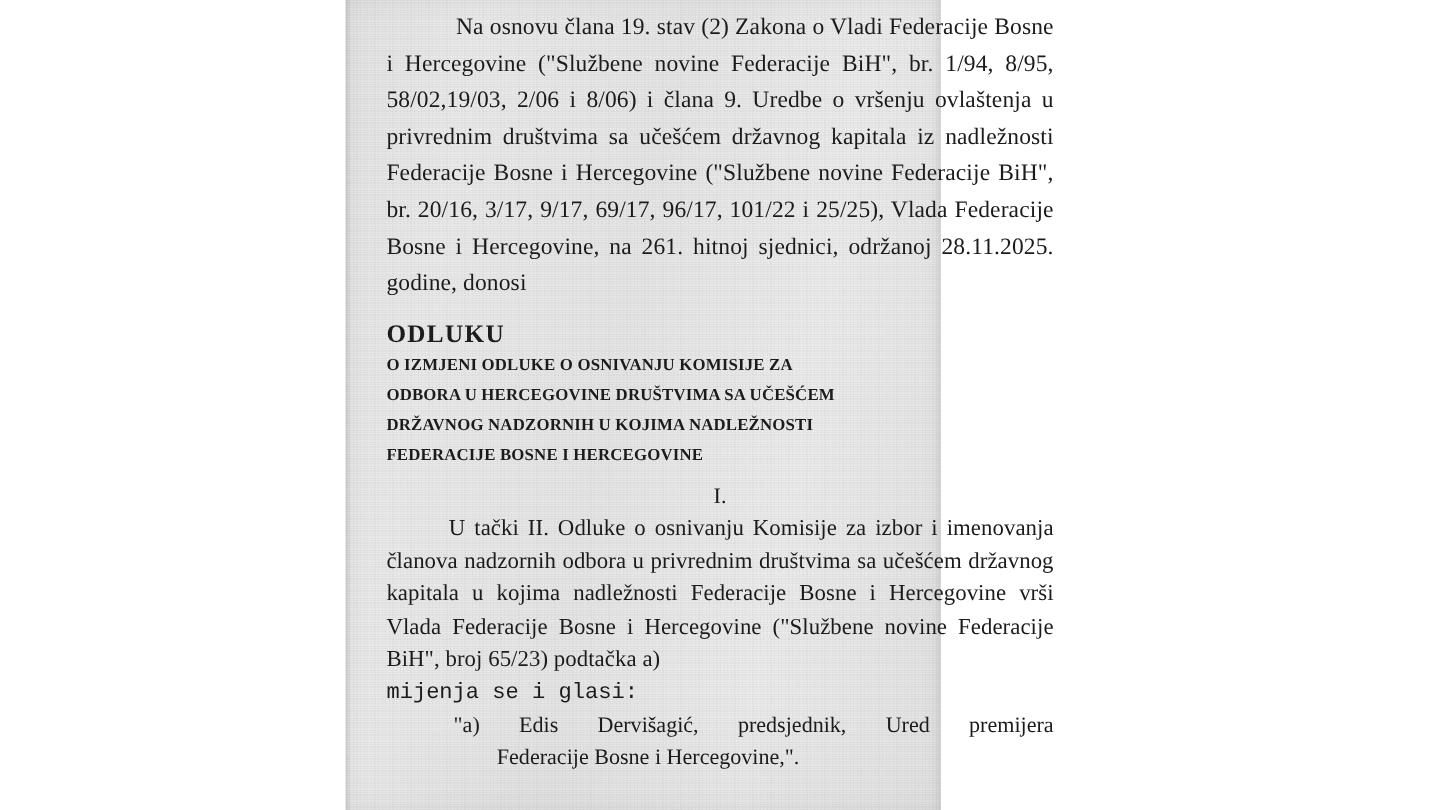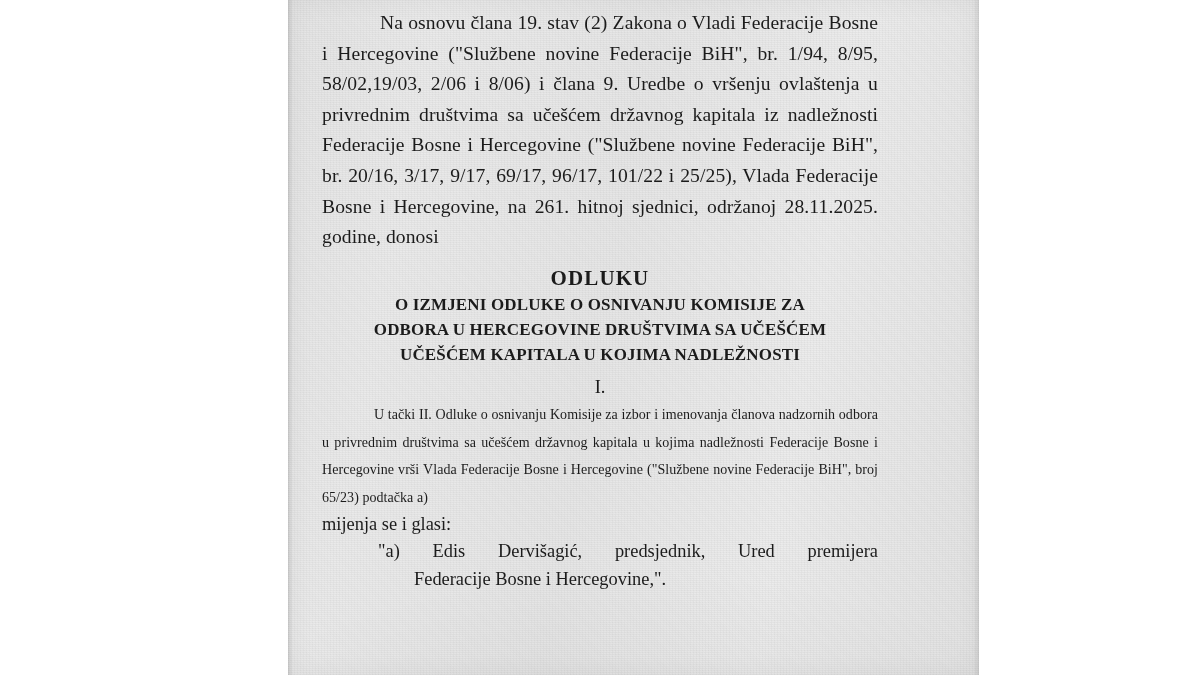--- a/index.html
+++ b/index.html
@@ -20,21 +20,21 @@
     width: 1200px;
     height: 675px;
     background: #ffffff;
   }
 
   
   .paper {
     position: absolute;
     left: 288px;
     top: 0;
-    width: 691px;
+    width: 496px;
     height: 675px;
     background:
       repeating-linear-gradient(0deg,
         rgba(0,0,0,0.028) 0px, rgba(0,0,0,0.028) 1px,
         rgba(255,255,255,0.0) 1px, rgba(255,255,255,0.0) 2px),
       repeating-linear-gradient(90deg,
         rgba(0,0,0,0.022) 0px, rgba(0,0,0,0.022) 1px,
         rgba(255,255,255,0.0) 1px, rgba(255,255,255,0.0) 3px),
       linear-gradient(100deg, #e4e4e4 0%, #eaeaea 18%, #e6e6e6 46%, #ececec 72%, #e3e3e3 100%);
     box-shadow: inset 0 0 26px rgba(0,0,0,0.045);
@@ -67,58 +67,59 @@
     line-height: 30.6px;
     text-align: justify;
     text-indent: 58px;
     letter-spacing: 0.1px;
     -webkit-font-smoothing: none;
   }
 
   
   .heading-block {
     margin-top: 11px;
-    text-align: center;
+    text-align: left;
   }
   .heading-main {
     font-size: 21px;
     font-weight: bold;
     letter-spacing: 1.1px;
     line-height: 28px;
   }
   .heading-sub {
-    font-size: 17px;
+    font-size: 14px;
     font-weight: bold;
     letter-spacing: 0.15px;
     line-height: 25.2px;
   }
   .heading-sub div { white-space: nowrap; }
 
   
   .section-marker {
     text-align: center;
     font-size: 18.4px;
     line-height: 27px;
     margin-top: 7px;
   }
 
   
   .article-body {
     margin: 0;
-    font-size: 14px;
+    font-size: 19px;
     line-height: 27.4px;
     text-align: justify;
     text-indent: 52px;
     letter-spacing: 0.05px;
   }
   .article-tail {
     margin: 0;
     font-size: 18.4px;
     line-height: 27.4px;
     text-align: left;
+    font-family: Liberation Mono, monospace;
   }
 
   
   .quoted-item {
     margin: 0;
     padding-left: 56px;
     font-size: 18.4px;
     line-height: 27.4px;
     text-align: justify;
     text-indent: 0;
@@ -156,21 +157,22 @@
 
     <div class="text-col">
 
       <p class="preamble">Na osnovu člana 19. stav (2) Zakona o Vladi Federacije Bosne i Hercegovine ("Službene novine Federacije BiH", br. 1/94, 8/95, 58/02,19/03, 2/06 i 8/06) i člana 9. Uredbe o vršenju ovlaštenja u privrednim društvima sa učešćem državnog kapitala iz nadležnosti Federacije Bosne i Hercegovine ("Službene novine Federacije BiH", br. 20/16, 3/17, 9/17, 69/17, 96/17, 101/22 i 25/25), Vlada Federacije Bosne i Hercegovine, na 261. hitnoj sjednici, održanoj 28.11.2025. godine, donosi</p>
 
       <div class="heading-block">
         <div class="heading-main">ODLUKU</div>
         <div class="heading-sub">
           <div>O IZMJENI ODLUKE O OSNIVANJU KOMISIJE ZA</div>
           <div>ODBORA U HERCEGOVINE DRUŠTVIMA SA UČEŠĆEM</div>
-          <div>UČEŠĆEM KAPITALA U KOJIMA NADLEŽNOSTI</div>
+          <div>DRŽAVNOG NADZORNIH U KOJIMA NADLEŽNOSTI</div>
+          <div>FEDERACIJE BOSNE I HERCEGOVINE</div>
         </div>
       </div>
 
       <div class="section-marker">I.</div>
 
       <p class="article-body">U tački II. Odluke o osnivanju Komisije za izbor i imenovanja članova nadzornih odbora u privrednim društvima sa učešćem državnog kapitala u kojima nadležnosti Federacije Bosne i Hercegovine vrši Vlada Federacije Bosne i Hercegovine ("Službene novine Federacije BiH", broj 65/23) podtačka a)</p>
 
       <p class="article-tail">mijenja se i glasi:</p>
 
       <div class="quoted-item">

